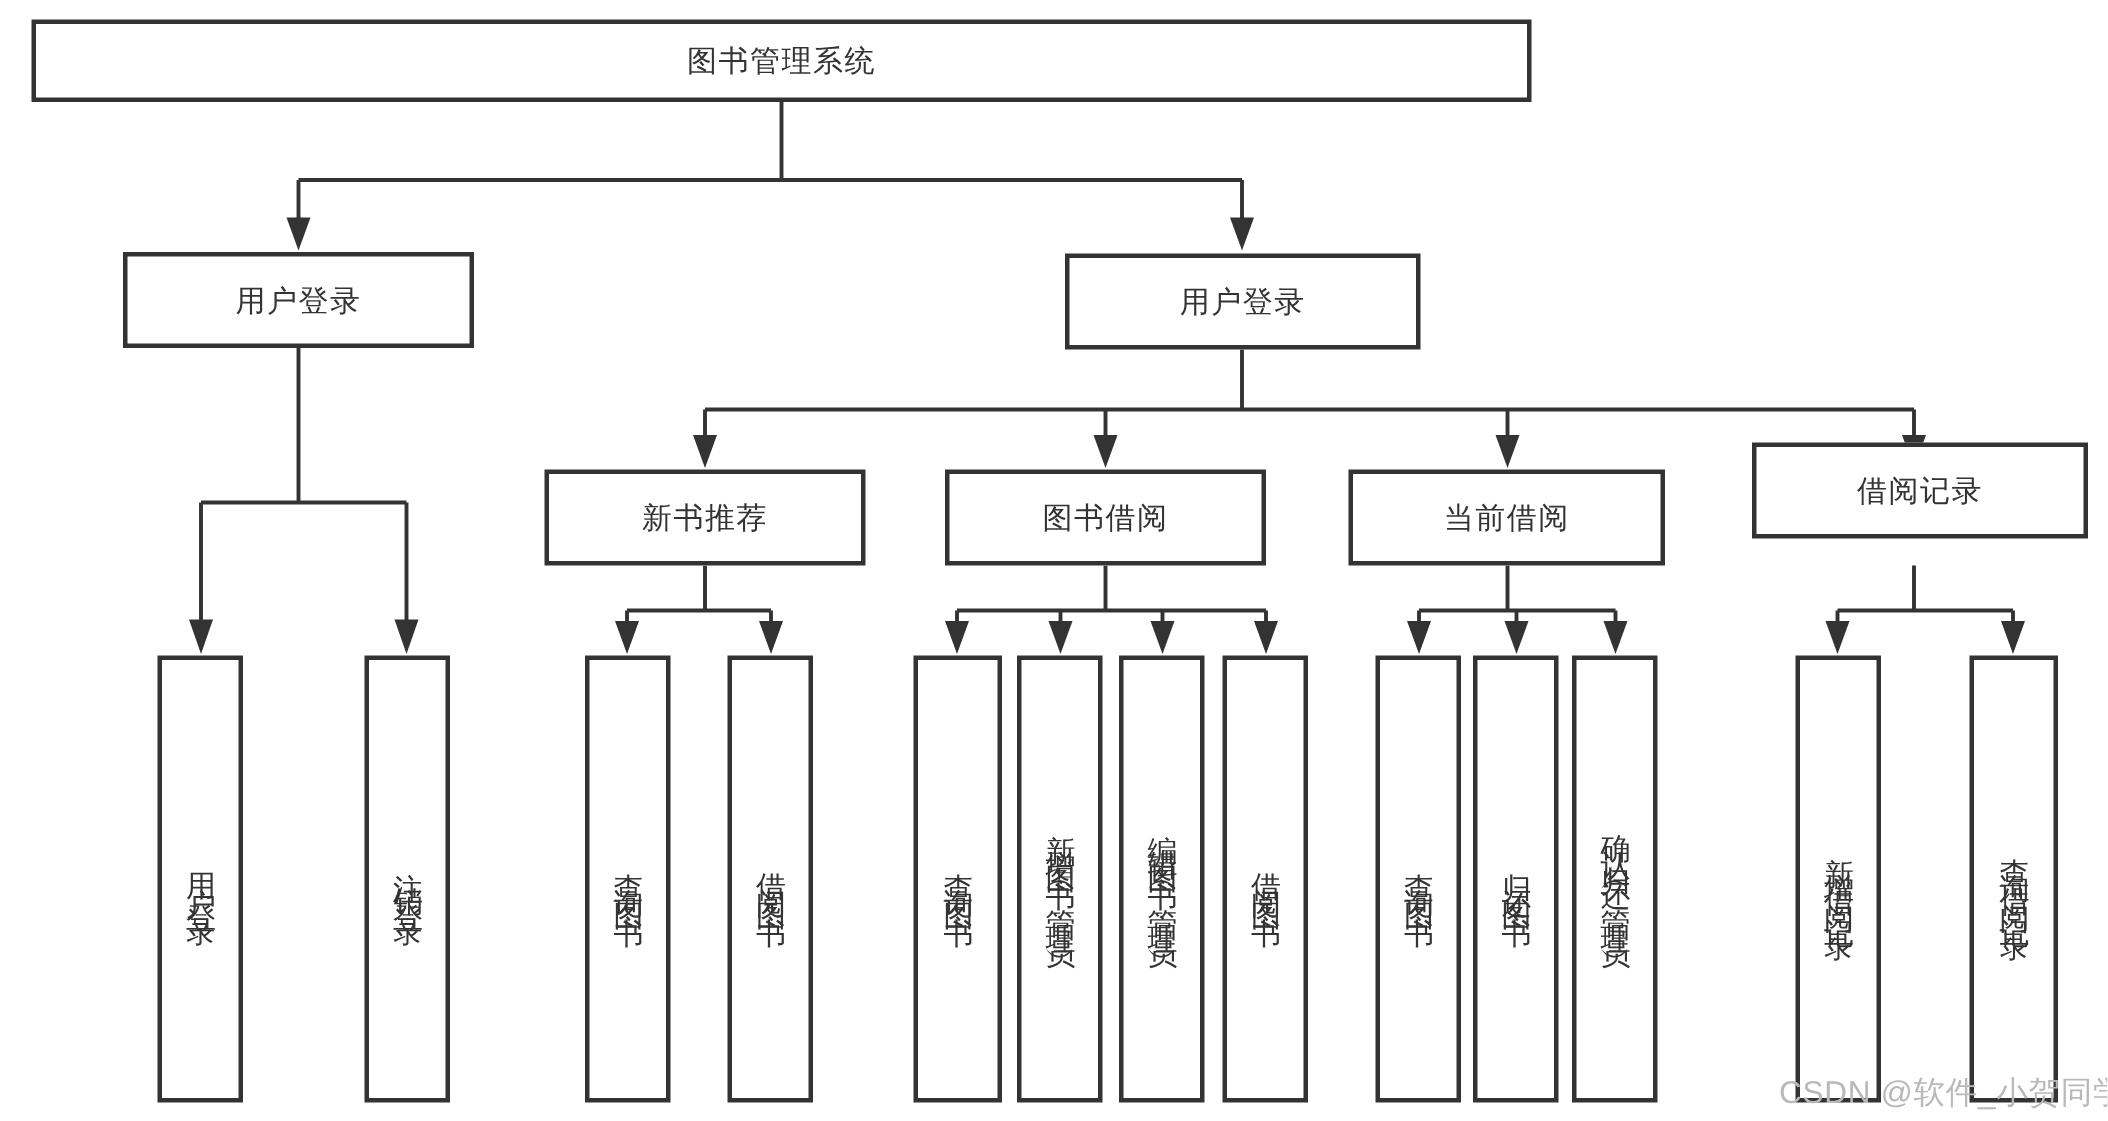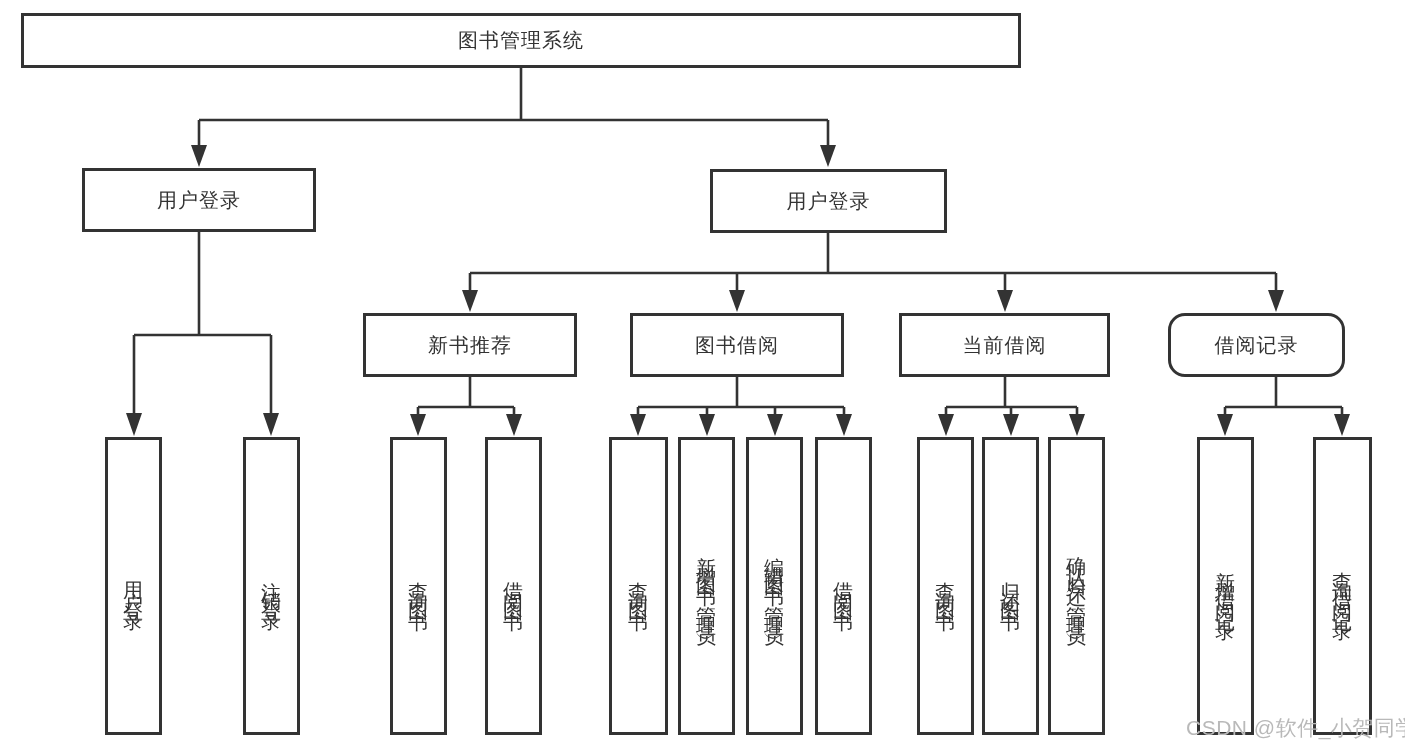--- a/index.html
+++ b/index.html
@@ -37,21 +37,21 @@
     line-height: 1;
     font-size: 20px;
   }
   
   .n-root   { left: 21px;   top: 13px;  width: 1000px; height: 55px; }
   .n-login  { left: 82px;   top: 168px; width: 234px;  height: 64px; }
   .n-mgmt   { left: 710px;  top: 169px; width: 237px;  height: 64px; }
   .n-newrec { left: 363px;  top: 313px; width: 214px;  height: 64px; }
   .n-borrow { left: 630px;  top: 313px; width: 214px;  height: 64px; }
   .n-current{ left: 899px;  top: 313px; width: 211px;  height: 64px; }
-  .n-records{ left: 1168px; top: 313px; width: 177px;  height: 64px; border-radius: 17px; }
+  .n-records{ left: 1168px; top: 295px; width: 224px;  height: 64px; }
   
   .leaf { top: 437px; width: 57px; height: 298px; }
   .l1  { left: 105px; }
   .l2  { left: 243px; }
   .l3  { left: 390px; }
   .l4  { left: 485px; }
   .l5  { left: 609px; width: 59px; }
   .l6  { left: 678px; }
   .l7  { left: 746px; }
   .l8  { left: 815px; }

